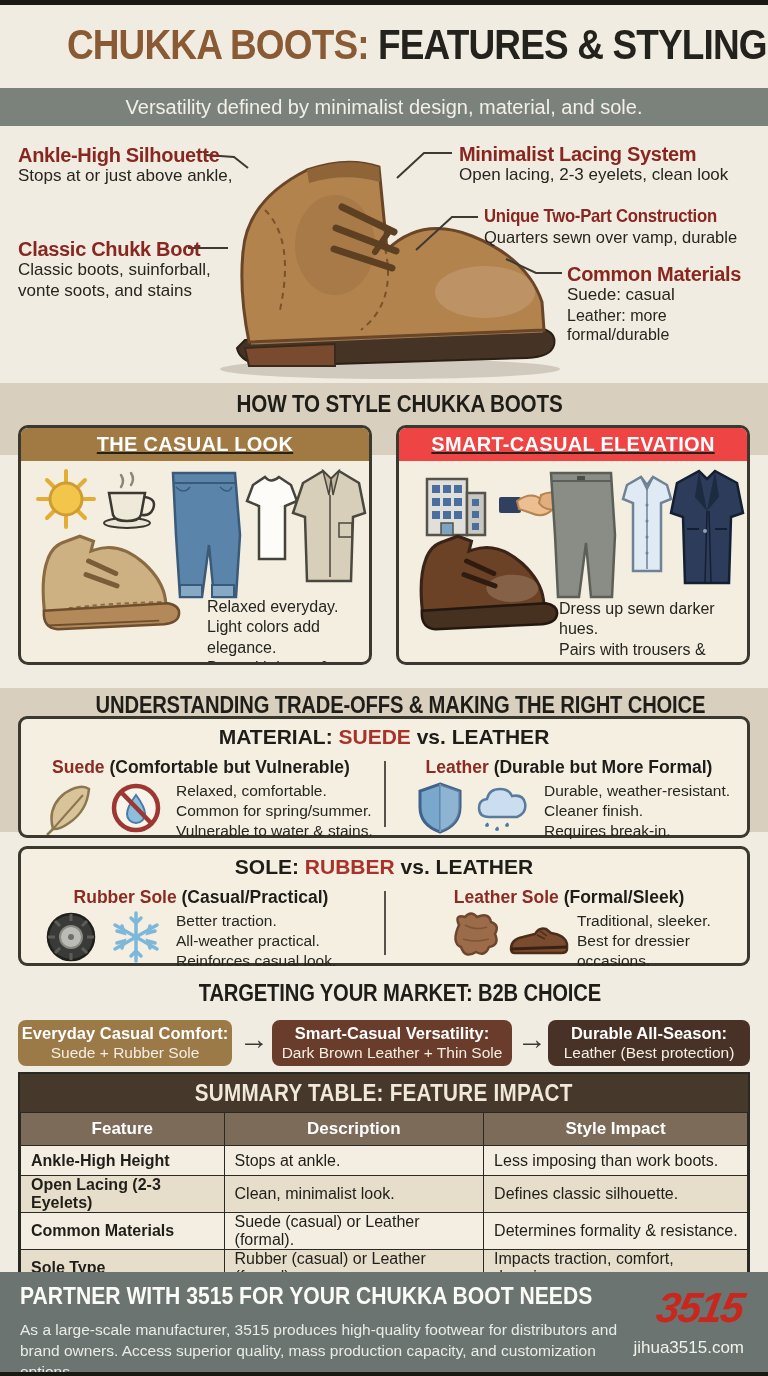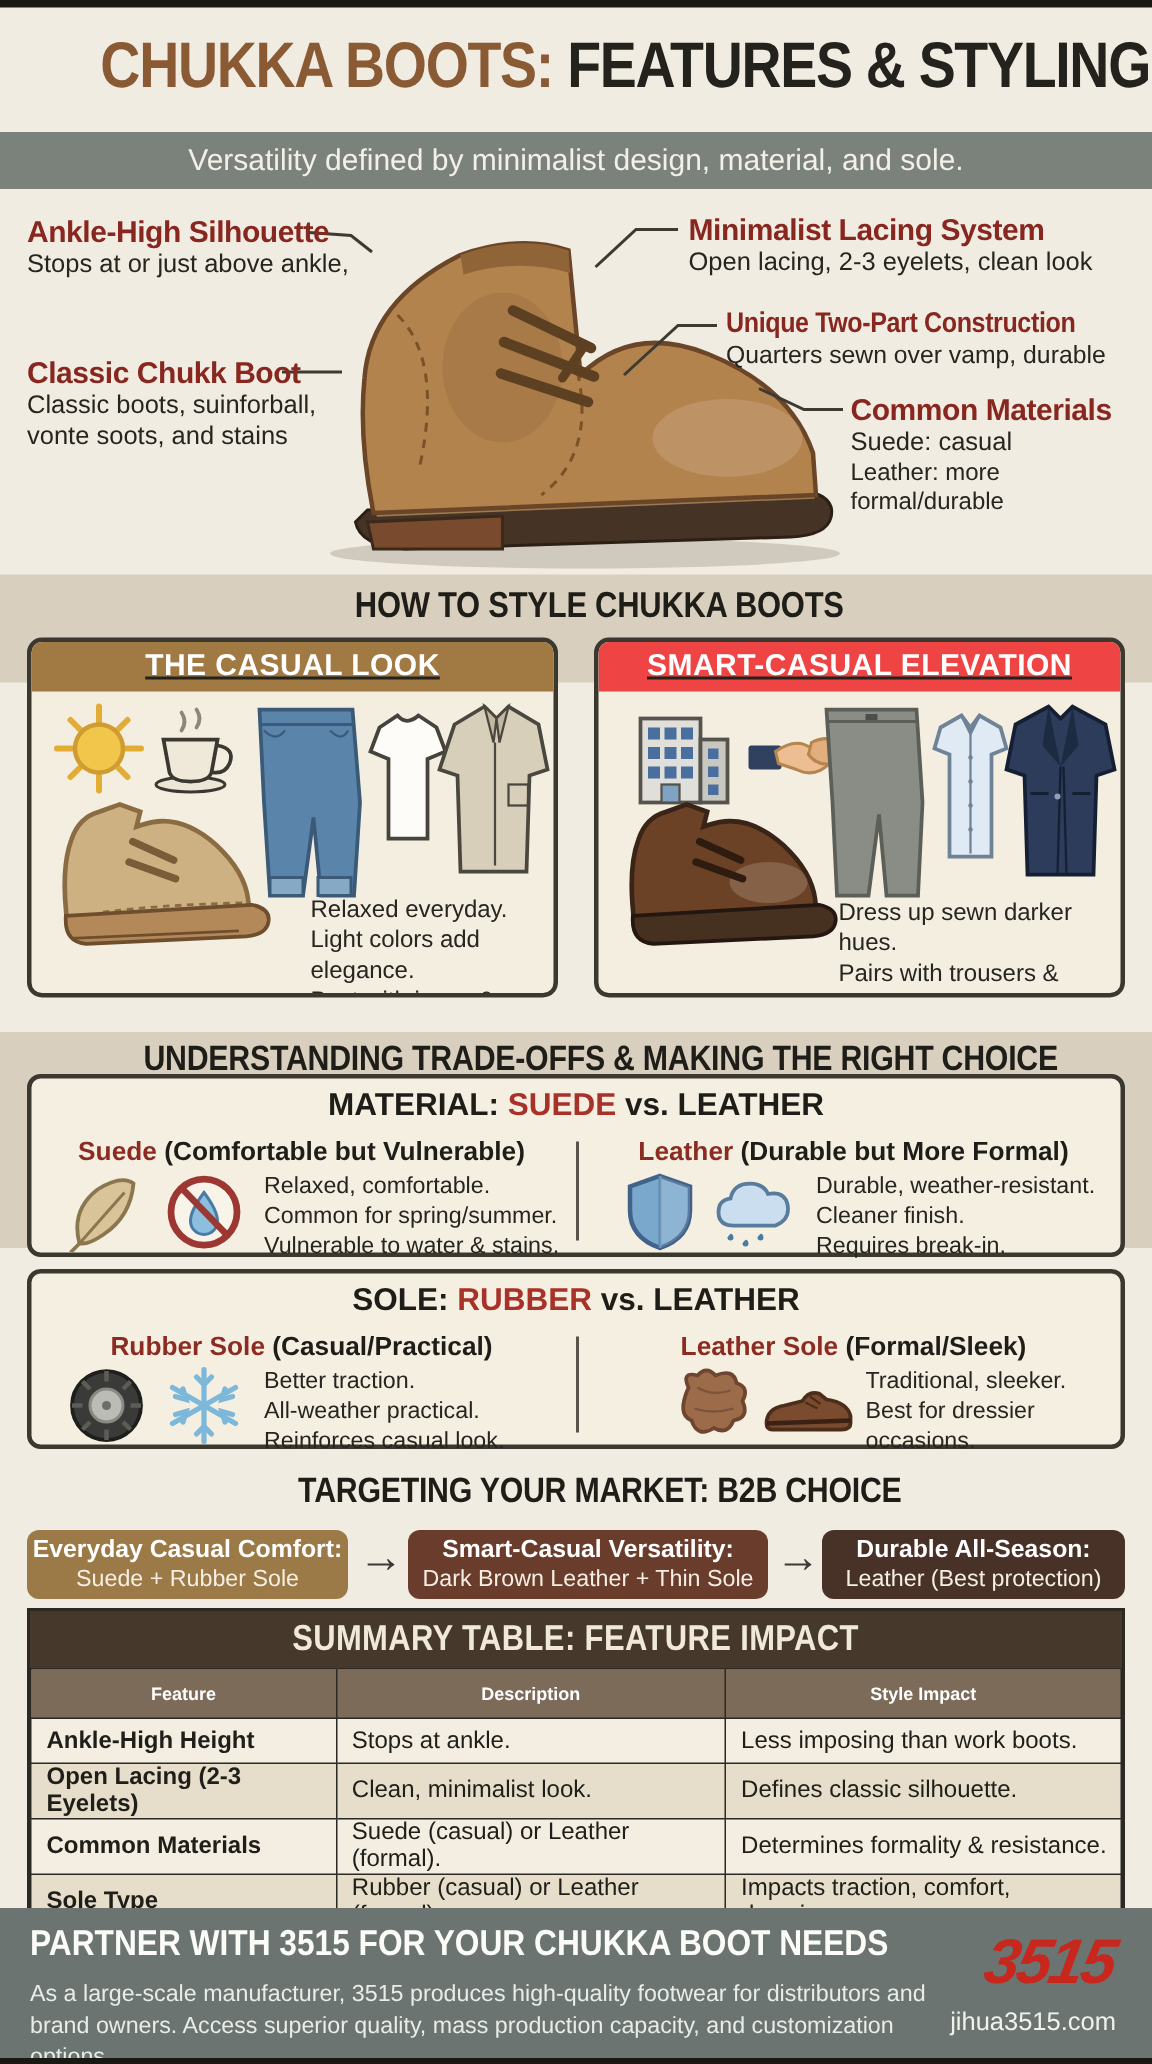--- a/index.html
+++ b/index.html
@@ -53,21 +53,21 @@
   .mbox .l1{color:#ffffff;font-size:16.5px;font-weight:bold;}
   .mbox .l2{color:#f5eee2;font-size:15.5px;}
   .marrow{position:absolute;top:1022px;font-size:30px;font-weight:bold;color:#3a3a36;}
 
   
   #tablewrap{position:absolute;top:1072px;left:18px;width:732px;border:2px solid #2b2923;
              box-sizing:border-box;background:#f3eee1;}
   #tabletitle{height:38px;background:#46392c;display:flex;align-items:center;justify-content:center;}
   #tabletitle span{color:#f0e8d8;font-size:24px;font-weight:bold;letter-spacing:.3px;}
   table{border-collapse:collapse;width:100%;}
-  th{background:#7c6b58;color:#fff;font-size:12px;font-weight:bold;height:30px;
+  th{background:#7c6b58;color:#fff;font-size:17px;font-weight:bold;height:30px;
      border:1.5px solid #2b2923;}
   td{font-size:16px;height:29px;border:1.5px solid #2b2923;padding:0 0 0 10px;color:#1f1e19;}
   td.f{font-weight:bold;}
   tr.alt td{background:#e6ddca;}
   col.c1{width:28%;} col.c2{width:35.7%;} col.c3{width:36.3%;}
 
   
   #footer{position:absolute;top:1272px;left:0;width:768px;height:100px;background:#6b7470;}
   #footer .fh{position:absolute;top:10px;left:20px;font-size:24px;font-weight:bold;color:#fbfbf7;}
   #footer .fb{position:absolute;top:48px;left:20px;width:600px;font-size:15.5px;

